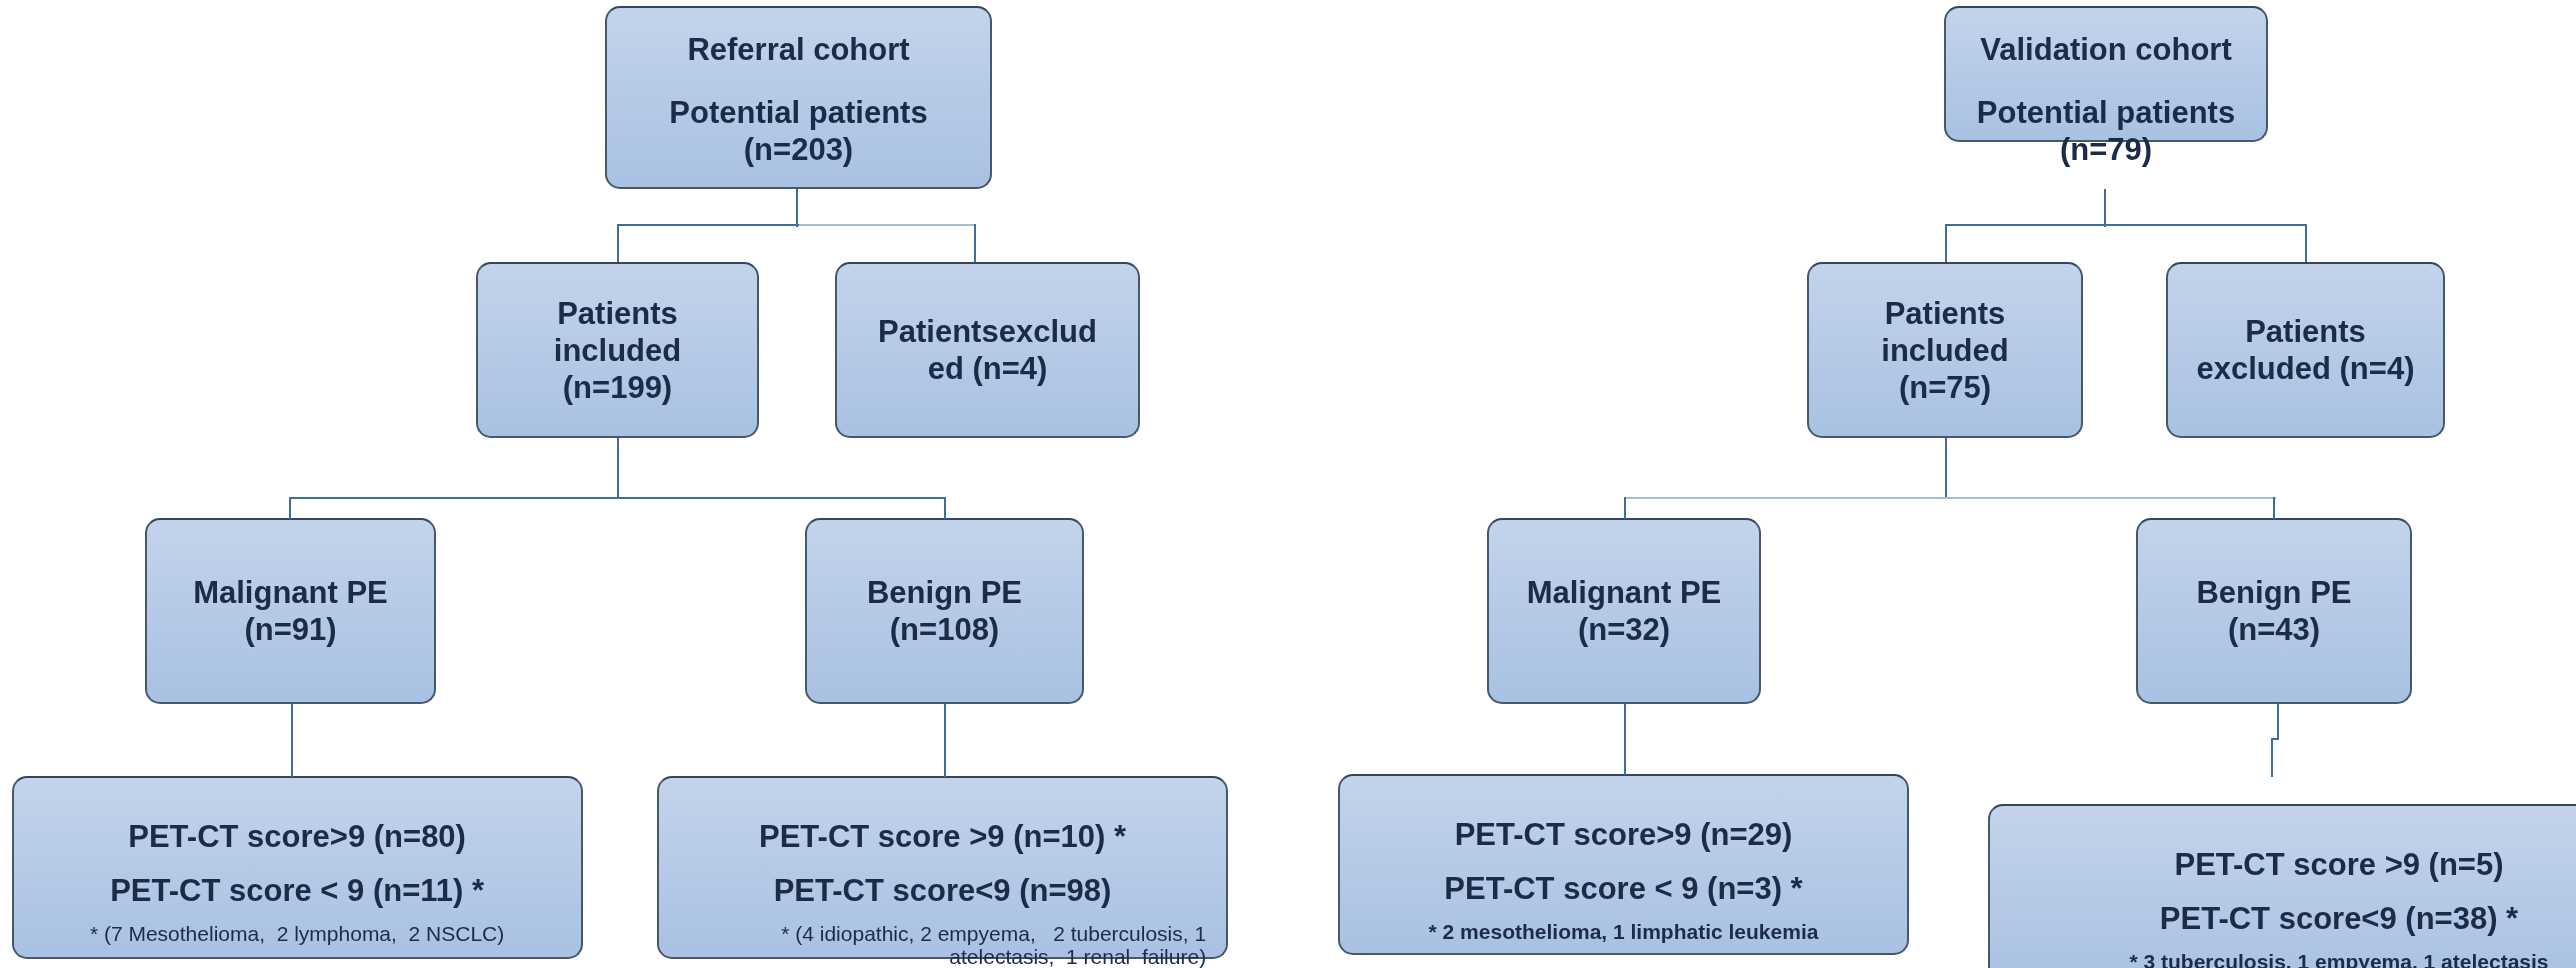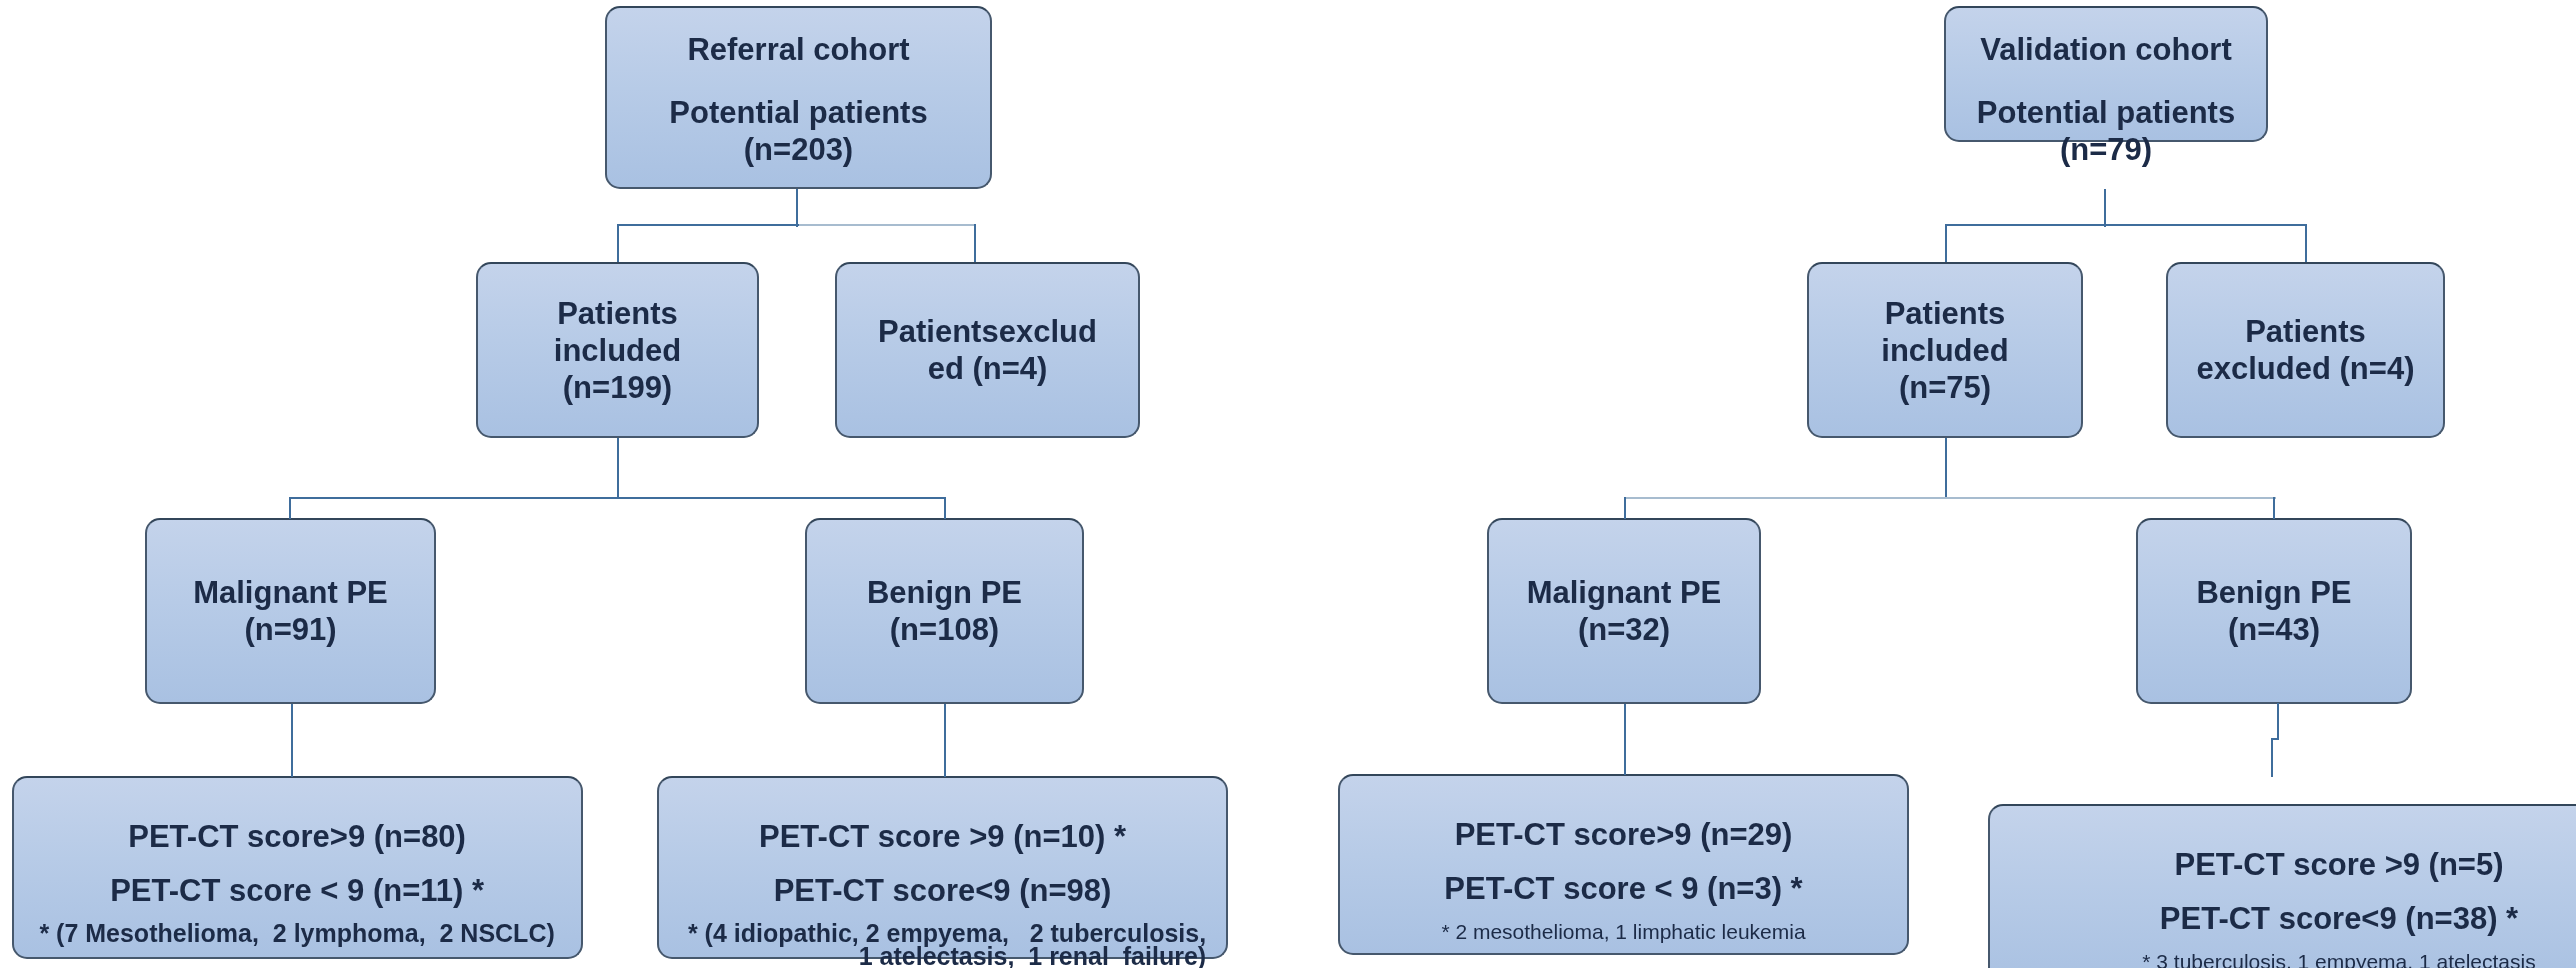--- a/index.html
+++ b/index.html
@@ -25,22 +25,22 @@
     background:linear-gradient(180deg,var(--box-fill-top) 0%,#b7cbe7 45%,var(--box-fill-bottom) 100%);
     display:flex;flex-direction:column;align-items:center;justify-content:center;
     text-align:center;font-weight:700;
   }
   .line{font-size:31px;line-height:37px;white-space:pre-wrap;}
   .root{justify-content:flex-start;padding-top:23px;}
   .root .line:first-child{margin-bottom:26px;}
   .detail{justify-content:flex-start;padding-top:41px;text-align:right;}
   .dline{font-size:31px;line-height:35px;white-space:pre-wrap;}
   .dline + .dline{margin-top:18.5px;}
-  .note{margin-top:14px;font-size:25px;line-height:23px;white-space:pre-wrap;font-weight:700;max-width:93%;}
-  .bold-note .note{font-weight:400;font-size:21px;}
+  .note{margin-top:14px;font-size:21px;line-height:23px;white-space:pre-wrap;font-weight:400;max-width:93%;}
+  .bold-note .note{font-weight:700;font-size:21px;}
   .c{position:absolute;background:var(--connector);}
   .c.light{background:var(--connector-light);}
 </style>
 </head>
 <body>
 
 <div id="stage">
 
   <div class="box root" style="left:605px;top:6.2px;width:387px;height:183px">
     <div class="line">Referral cohort</div>

